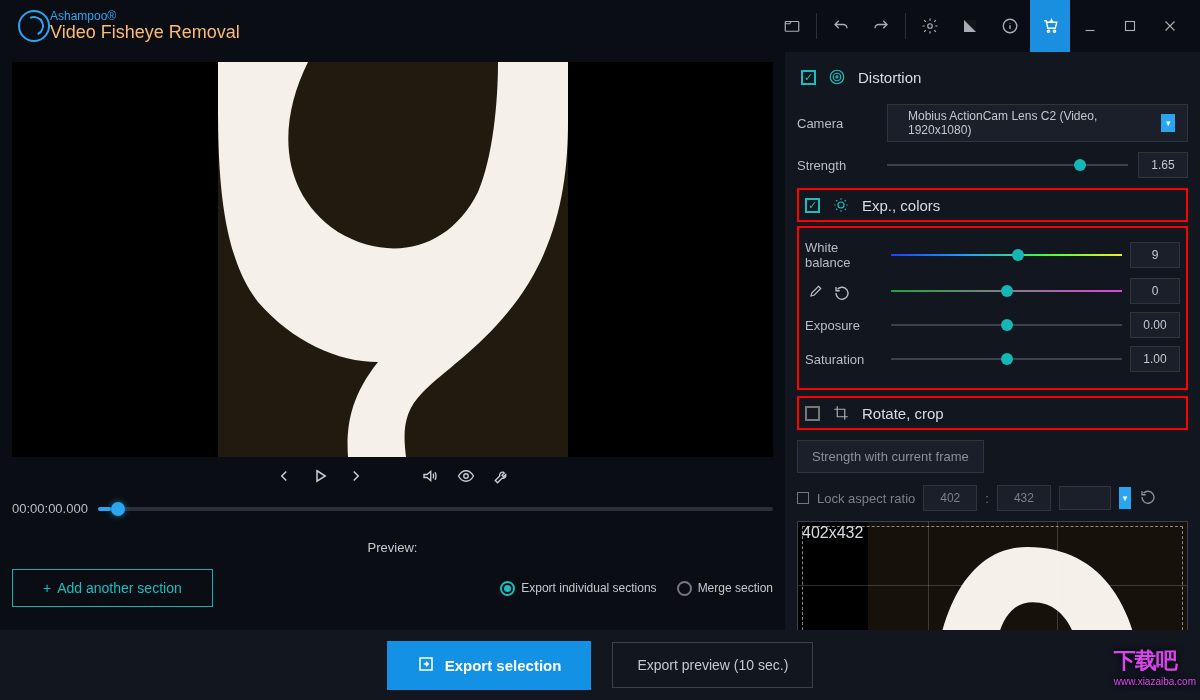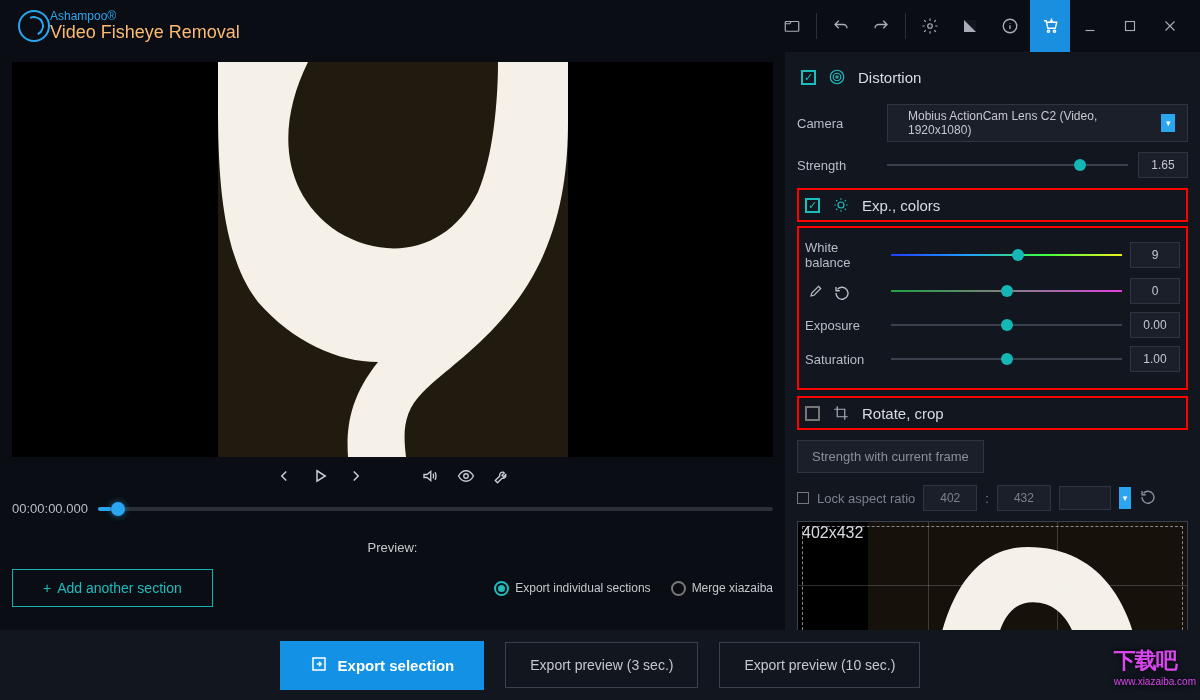--- a/index.html
+++ b/index.html
@@ -225,21 +225,21 @@
           <span>+</span>
           <span>Add another section</span>
         </button>
         <div class="radio-group">
           <div class="radio sel">
             <span class="r"></span>
             <span>Export individual sections</span>
           </div>
           <div class="radio">
             <span class="r"></span>
-            <span>Merge xiazaiba</span>
+            <span>Merge section</span>
           </div>
         </div>
       </div>
     </div>
   </div>
 
   <div class="right">
 
     <div class="panel-head">
       <span class="chk">✓</span>
@@ -374,20 +374,19 @@
 </div>
 
 <div class="export-bar">
   <button class="btn-primary">
     <span><svg class="ic" viewBox="0 0 24 24" fill="none" stroke="currentColor" stroke-width="2">
           <rect x="4" y="4" width="16" height="16"></rect>
           <path d="M9 12l6 0M12 9l3 3-3 3"></path>
         </svg></span>
     <span>Export selection</span>
   </button>
-  <button class="btn-secondary">Export preview (3 sec.)</button>
   <button class="btn-secondary">Export preview (10 sec.)</button>
 </div>
 
 <div class="watermark">
   <span>下载吧</span>
   <span class="url">www.xiazaiba.com</span>
 </div>
 
 </body></html>

